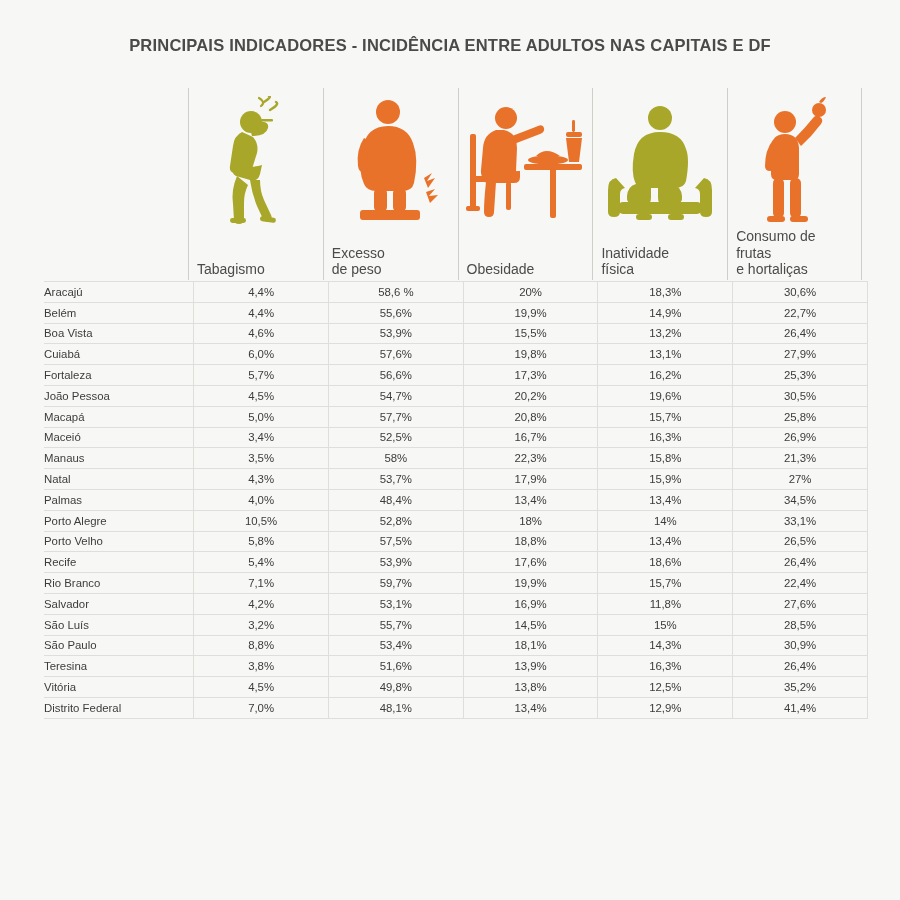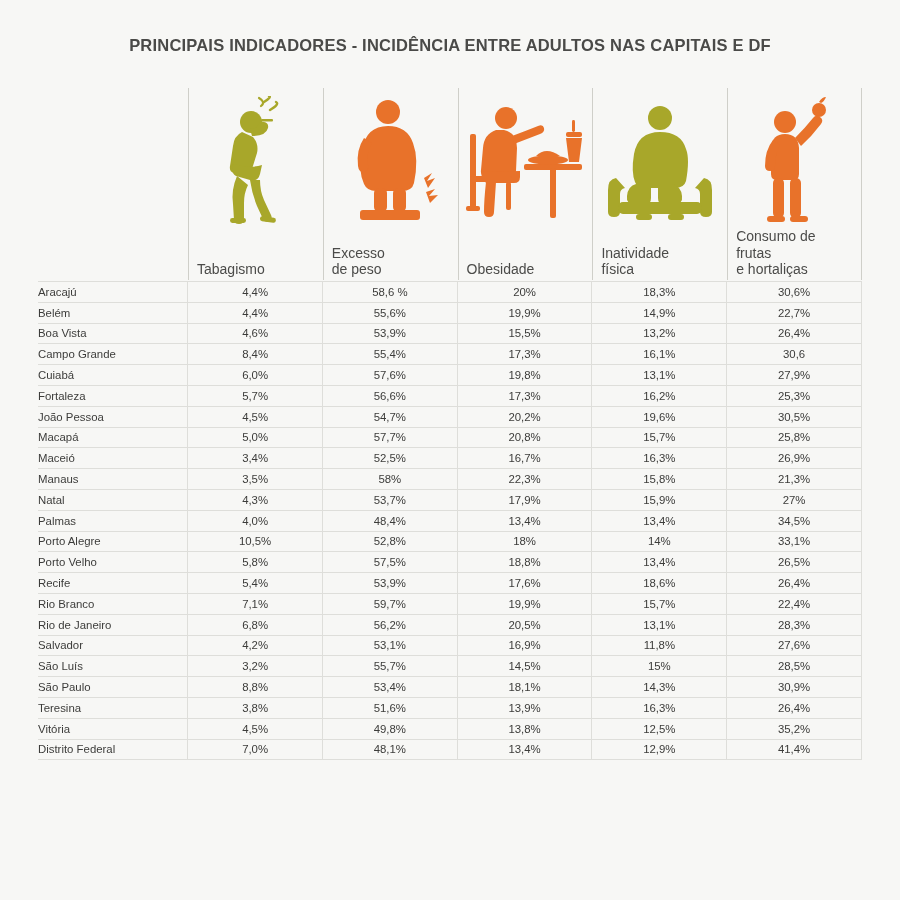--- a/index.html
+++ b/index.html
@@ -72,21 +72,21 @@
     bottom: 2px;
     font-size: 14px;
     line-height: 1.18;
     color: #4b4b49;
   }
 
   
   .table-wrap {
     position: absolute;
     top: 281px;
-    left: 38px;
+    left: 44px;
     width: 824px;
   }
   table.data {
     border-collapse: collapse;
     width: 824px;
     font-size: 11.4px;
     color: #3c3c3a;
   }
   table.data td {
     height: 19.8px;
@@ -288,28 +288,20 @@
           </tr>
           <tr>
             <td class="city">Boa Vista</td>
             <td class="val">4,6%</td>
             <td class="val">53,9%</td>
             <td class="val">15,5%</td>
             <td class="val">13,2%</td>
             <td class="val lastcell">26,4%</td>
           </tr>
           <tr>
-            <td class="city">Campo Grande</td>
-            <td class="val">8,4%</td>
-            <td class="val">55,4%</td>
-            <td class="val">17,3%</td>
-            <td class="val">16,1%</td>
-            <td class="val lastcell">30,6</td>
-          </tr>
-          <tr>
             <td class="city">Cuiabá</td>
             <td class="val">6,0%</td>
             <td class="val">57,6%</td>
             <td class="val">19,8%</td>
             <td class="val">13,1%</td>
             <td class="val lastcell">27,9%</td>
           </tr>
           <tr>
             <td class="city">Fortaleza</td>
             <td class="val">5,7%</td>
@@ -392,28 +384,20 @@
           </tr>
           <tr>
             <td class="city">Rio Branco</td>
             <td class="val">7,1%</td>
             <td class="val">59,7%</td>
             <td class="val">19,9%</td>
             <td class="val">15,7%</td>
             <td class="val lastcell">22,4%</td>
           </tr>
           <tr>
-            <td class="city">Rio de Janeiro</td>
-            <td class="val">6,8%</td>
-            <td class="val">56,2%</td>
-            <td class="val">20,5%</td>
-            <td class="val">13,1%</td>
-            <td class="val lastcell">28,3%</td>
-          </tr>
-          <tr>
             <td class="city">Salvador</td>
             <td class="val">4,2%</td>
             <td class="val">53,1%</td>
             <td class="val">16,9%</td>
             <td class="val">11,8%</td>
             <td class="val lastcell">27,6%</td>
           </tr>
           <tr>
             <td class="city">São Luís</td>
             <td class="val">3,2%</td>

